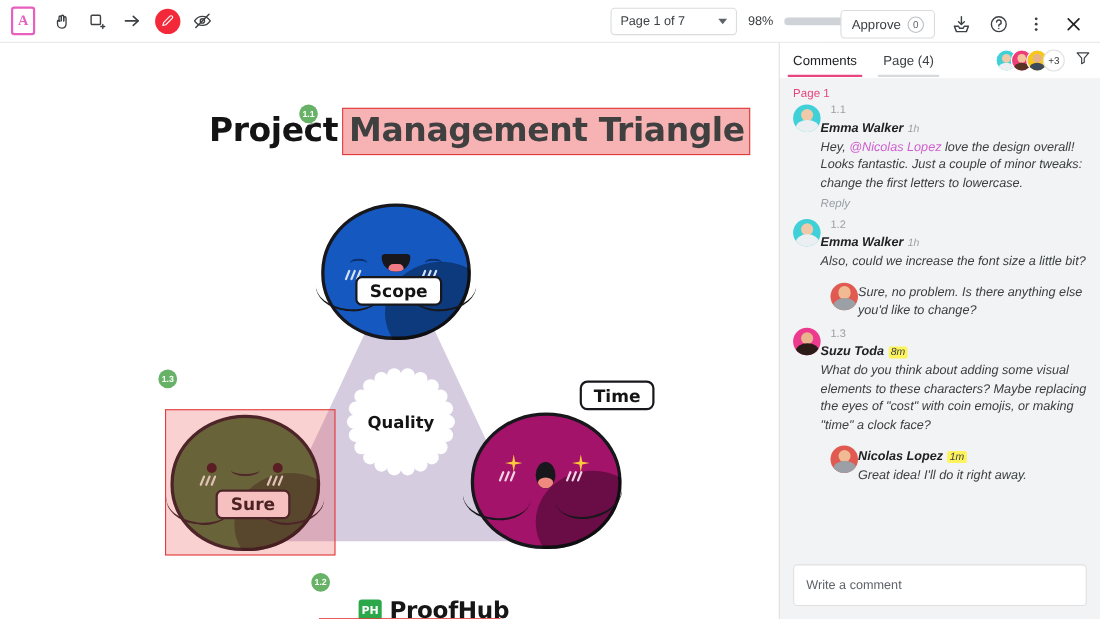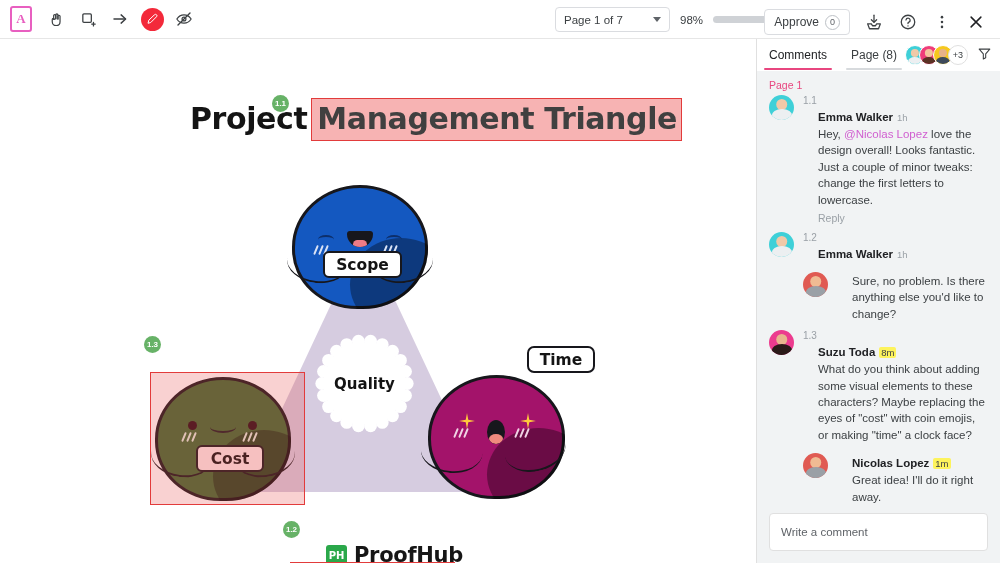--- a/index.html
+++ b/index.html
@@ -226,21 +226,21 @@
     display: flex; align-items: center; justify-content: center;
     font-family: "DejaVu Sans", sans-serif;
   }
   .ph-name {
     font-size: 21px; font-weight: bold; color: #161616; letter-spacing: -0.3px;
     font-family: "DejaVu Sans", sans-serif;
   }
 
   
   .panel {
-    position: absolute; top: 39px; right: 0; width: 244px; height: 524px;
+    position: absolute; top: 39px; right: 0; width: 292px; height: 524px;
     background: #f1f3f4; border-left: 1px solid #e0e0e0;
     display: flex; flex-direction: column;
   }
   .panel-head {
     height: 32px; background: #fff; display: flex; align-items: center;
     padding-left: 12px; position: relative; flex: 0 0 auto;
   }
   .ptab {
     font-size: 12px; color: #3c4043; padding: 0 0 8px 0; margin-top: 8px;
     cursor: pointer; position: relative;
@@ -270,21 +270,21 @@
     border: 1px solid #e0e0e0; margin-left: -5px; font-size: 9px; color: #3c4043;
     display: flex; align-items: center; justify-content: center; z-index: 2;
   }
   .filter-icon { margin-left: 9px; cursor: pointer; }
 
   .panel-body { flex: 1 1 auto; overflow: hidden; padding: 0 12px; position: relative; }
   .page-label { font-size: 10.5px; color: #e8467f; margin: 8px 0 4px 0; }
 
   .thread { margin-bottom: 8px; position: relative; }
   .c-num { font-size: 10px; color: #9aa0a6; margin-left: 34px; line-height: 12px; }
-  .c-row { display: flex; gap: 24px; }
+  .c-row { display: flex; gap: 0; font-style: italic; }
   .c-av {
     width: 25px; height: 25px; border-radius: 50%; flex: 0 0 25px; overflow: hidden;
     position: relative; margin-top: -12px;
   }
   .c-av .head { position: absolute; left: 50%; top: 14%; transform: translateX(-50%);
     width: 46%; height: 46%; border-radius: 50%; }
   .c-av .shoulders { position: absolute; left: 50%; bottom: -14%; transform: translateX(-50%);
     width: 84%; height: 58%; border-radius: 50% 50% 0 0; }
   .c-main { flex: 1 1 auto; min-width: 0; }
   .c-name { font-size: 11.5px; font-weight: bold; color: #202124; display: inline; }
@@ -448,21 +448,21 @@
         </div>
         <div class="blush-lines" style="left:89px; top:55px;">
           <i style="left:0;background:#dfe9da"></i>
             <i style="left:5px;background:#dfe9da"></i>
             <i style="left:10px;background:#dfe9da"></i>
         </div>
         <div class="smile-arc" style="left:55px; top:44px;"></div>
         <div class="arm" style="left:-5px; top:74px; transform: rotate(7deg);"></div>
         <div class="arm" style="left:79px; top:74px; transform: rotate(-7deg) scaleX(-1);"></div>
       </div>
-      <div class="label-chip" style="left:196px; top:406px; width:68px; height:27px; font-size:15.5px; background:#fbe8e8; border-color:#17171c;">Cost</div>
+      <div class="label-chip" style="left:196px; top:406px; width:68px; height:27px; font-size:15.5px; background:#fbe8e8; border-color:#17171c;">Sure</div>
 
       <div class="annot-rect" style="left:150px; top:333px; width:155px; height:133px;"></div>
       <div class="marker" style="left:144px; top:297px;">1.3</div>
 
       <div class="blob" id="time">
         <div class="body"></div>
         <div class="shade">
             <div class="inner"></div>
           </div>
         <div class="star" style="left:31px; top:38px;"></div>
@@ -528,21 +528,21 @@
   </div>
 
   <div class="panel">
 
     <div class="panel-head">
       <div class="ptab active">
         <span>Comments</span>
         <span class="ul"></span>
       </div>
       <div class="ptab inactive">
-        <span>Page (8)</span>
+        <span>Page (4)</span>
         <span class="ul"></span>
       </div>
 
       <div class="head-right">
         <div class="avstack">
           <div class="av" style="background:#3fd0d8;">
             <div class="head" style="background:#f0c9a8;"></div>
               <div class="shoulders" style="background:#eceff1;"></div>
           </div>
           <div class="av" style="background:#ef3d7a;">
@@ -587,20 +587,21 @@
         <div class="c-num">1.2</div>
         <div class="c-row">
           <div class="c-av" style="background:#3fd0d8;">
             <div class="head" style="background:#f0c9a8;"></div>
               <div class="shoulders" style="background:#eceff1;"></div>
           </div>
           <div class="c-main">
             <div>
               <span class="c-name">Emma Walker</span><span class="c-time">1h</span>
             </div>
+            <div class="c-text">Also, could we increase the font size a little bit?</div>
           </div>
         </div>
         <div class="reply-block">
           <div class="c-row">
             <div class="c-av" style="background:#e05a52;">
               <div class="head" style="background:#f0bb93;"></div>
                 <div class="shoulders" style="background:#9aa0a6;"></div>
             </div>
             <div class="c-main">
               <div class="c-text">Sure, no problem. Is there anything else you'd like to change?</div>

